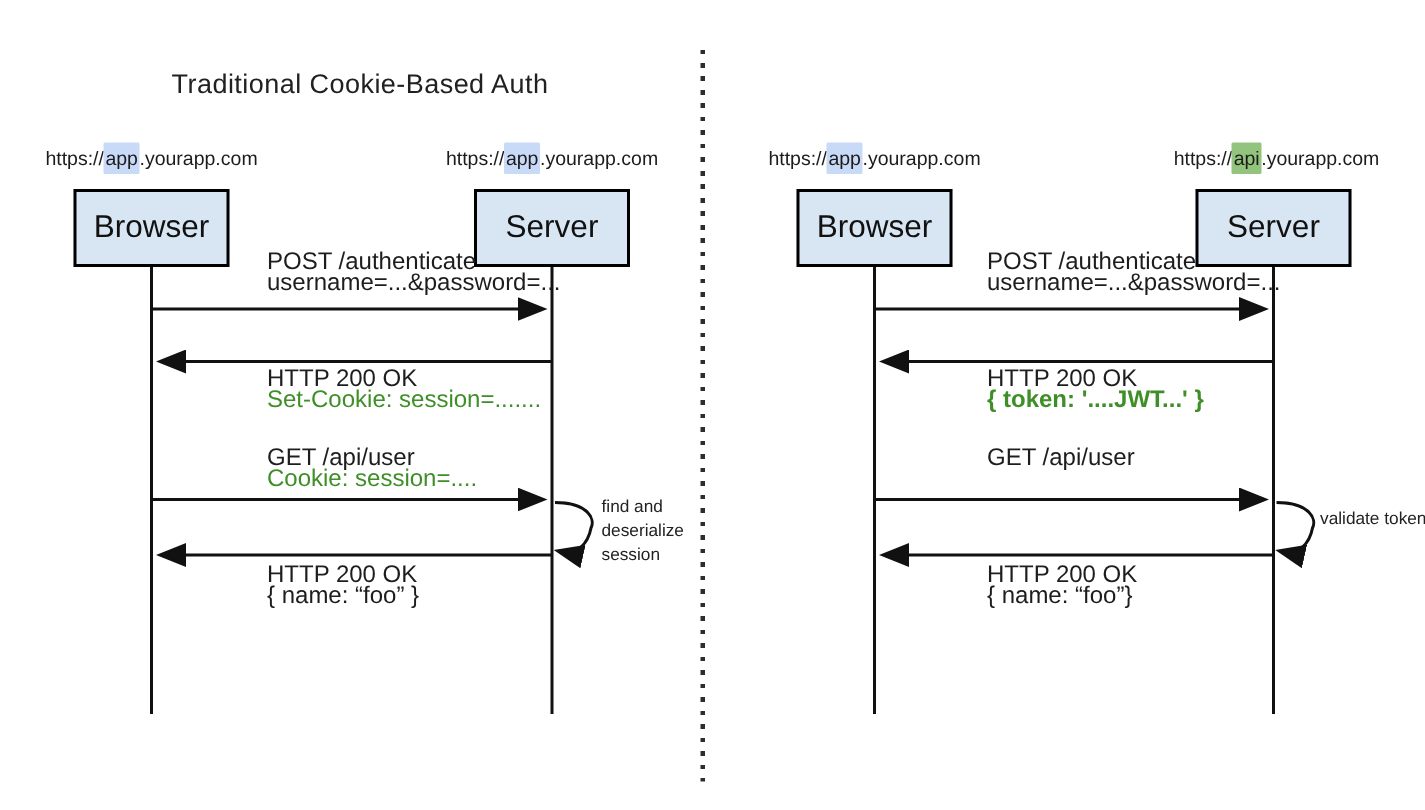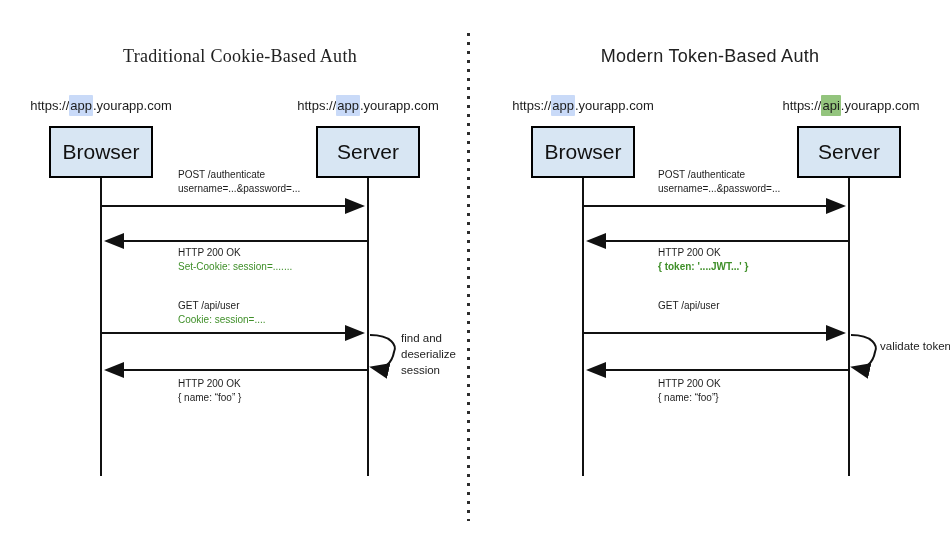--- a/index.html
+++ b/index.html
@@ -40,21 +40,21 @@
     box-sizing: border-box;
     display: flex;
     align-items: center;
     justify-content: center;
     font-size: 21px;
     color: #111111;
   }
 
   .msg {
     position: absolute;
-    font-size: 10px;
+    font-size: 16px;
     line-height: 14px;
     white-space: nowrap;
     color: #1d1d1d;
   }
   .note {
     position: absolute;
     font-size: 11.5px;
     line-height: 16px;
     white-space: nowrap;
     color: #222222;
@@ -103,21 +103,21 @@
     <line x1="583" y1="333" x2="840" y2="333" stroke="#111111" stroke-width="2" marker-end="url(#ah)"></line>
     <line x1="849" y1="370" x2="592" y2="370" stroke="#111111" stroke-width="2" marker-end="url(#ah)"></line>
 
     <path d="M 851 335 C 873 335 878 346 875 352 C 873 363 865 370 856 368" fill="none" stroke="#111111" stroke-width="2" marker-end="url(#ah)"></path>
   </svg>
 
   <div class="divider"></div>
 
   <div class="layer">
 
-    <div class="title" style="left:30px; top:46px; width:420px;font-family:Liberation Serif, serif;">Traditional Cookie-Based Auth</div>
+    <div class="title" style="left:30px; top:46px; width:420px;">Traditional Cookie-Based Auth</div>
 
     <div class="url" style="left:1px; top:98px; width:200px;">
       <span>https://</span><span class="hl" style="background-color: rgb(201, 218, 248);">app</span><span>.yourapp.com</span>
     </div>
 
     <div class="url" style="left:268px; top:98px; width:200px;">
       <span>https://</span><span class="hl" style="background-color: rgb(201, 218, 248);">app</span><span>.yourapp.com</span>
     </div>
 
     <div class="actor-box" style="left: 49px; top: 126px; background-color: rgb(216, 230, 243);">
@@ -149,21 +149,20 @@
 
     <div class="note" style="left:401px; top:330px;">
       <div>find and</div>
       <div>deserialize</div>
       <div>session</div>
     </div>
   </div>
 
   <div class="layer">
 
-    <div class="title" style="left:495px; top:46px; width:430px;">Modern Token-Based Auth</div>
 
     <div class="url" style="left:483px; top:98px; width:200px;">
       <span>https://</span><span class="hl" style="background-color: rgb(201, 218, 248);">app</span><span>.yourapp.com</span>
     </div>
 
     <div class="url" style="left:751px; top:98px; width:200px;text-align:center;">
       <span>https://</span><span class="hl" style="background-color: rgb(147, 196, 125);">api</span><span>.yourapp.com</span>
     </div>
 
     <div class="actor-box" style="left: 531px; top: 126px; background-color: rgb(216, 230, 243);">

